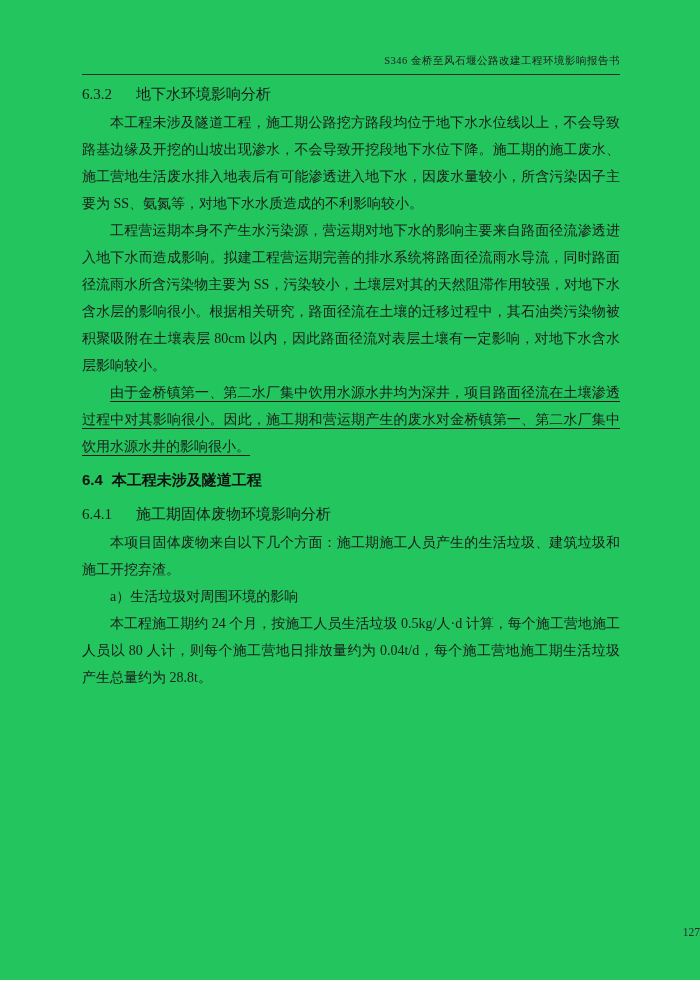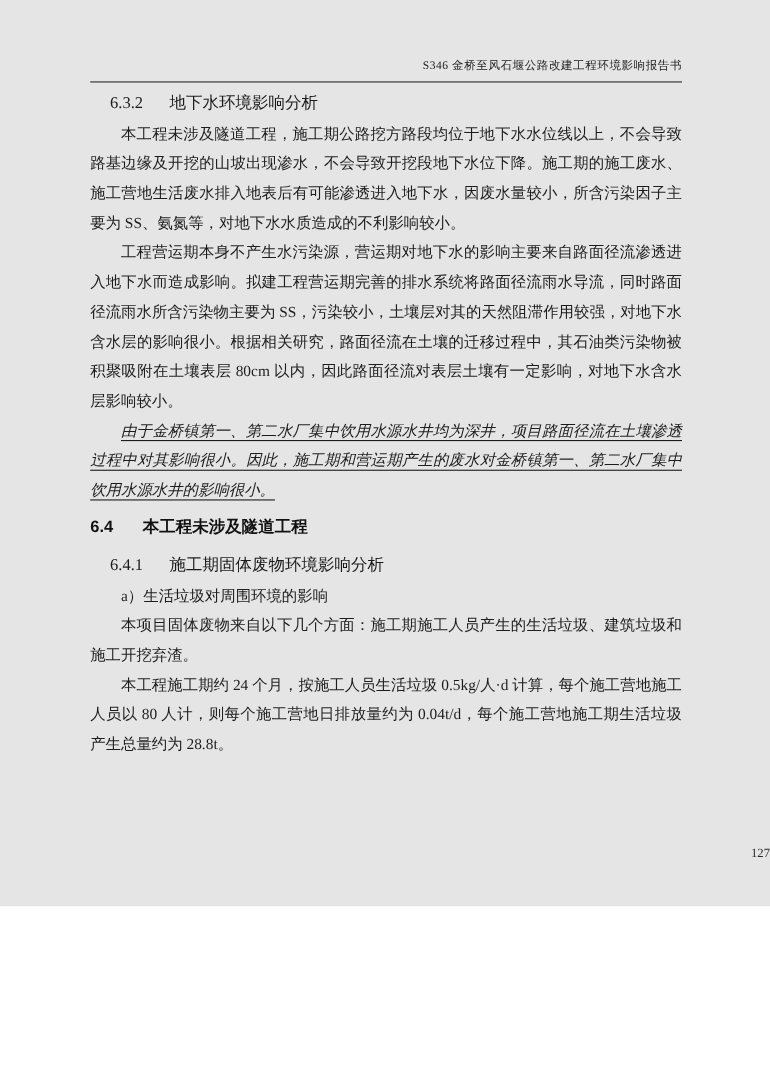--- a/index.html
+++ b/index.html
@@ -3,22 +3,22 @@
 <meta charset="utf-8">
 <style>
   html, body {
     margin: 0;
     padding: 0;
     background: #ffffff;
   }
   .page {
     position: relative;
     width: 700px;
-    height: 824px;
-    background: #e5e5e5;
+    height: 980px;
+    background: #22c55e;
     font-family: "Liberation Serif", "DejaVu Serif", serif;
     color: #1c1c1c;
     overflow: hidden;
     box-sizing: border-box;
   }
   .content {
     position: absolute;
     left: 82px;
     top: 54px;
     width: 538px;
@@ -32,46 +32,45 @@
   }
   .header-rule {
     border: none;
     border-top: 1.6px solid #2a2a2a;
     margin: 6px 0 0 0;
   }
   .h-sub {
     font-size: 15px;
     font-weight: normal;
     line-height: 30px;
-    margin: 4px 0 0 18px;
+    margin: 4px 0 0 0;
     color: #1a1a1a;
   }
   .h-sub .h-num { margin-right: 24px; }
   .h-main {
     font-family: "Liberation Sans", "DejaVu Sans", sans-serif;
     font-size: 15px;
     font-weight: bold;
     line-height: 30px;
     margin: 5px 0 0 0;
     color: #111111;
   }
-  .h-main .h-num { margin-right: 27px; }
+  .h-main .h-num { margin-right: 9px; }
   p.body-para {
     font-size: 14px;
     line-height: 27px;
     text-align: justify;
     text-indent: 2em;
     margin: 0;
     color: #1c1c1c;
   }
   p.underlined {
     text-decoration: underline;
     text-underline-offset: 4px;
     text-decoration-thickness: 1px;
-    font-style: italic;
   }
   .page-footer {
     position: absolute;
     bottom: 42px;
     left: 0;
     width: 100%;
     text-align: right;
     font-size: 11.5px;
     color: #2a2a2a;
   }
@@ -94,20 +93,20 @@
     <p class="body-para underlined">由于金桥镇第一、第二水厂集中饮用水源水井均为深井，项目路面径流在土壤渗透过程中对其影响很小。因此，施工期和营运期产生的废水对金桥镇第一、第二水厂集中饮用水源水井的影响很小。</p>
 
     <h1 class="h-main">
       <span class="h-num">6.4</span><span class="h-title">本工程未涉及隧道工程</span>
     </h1>
 
     <h2 class="h-sub">
       <span class="h-num">6.4.1</span><span class="h-title">施工期固体废物环境影响分析</span>
     </h2>
 
+    <p class="body-para">本项目固体废物来自以下几个方面：施工期施工人员产生的生活垃圾、建筑垃圾和施工开挖弃渣。</p>
     <p class="body-para">a）生活垃圾对周围环境的影响</p>
-    <p class="body-para">本项目固体废物来自以下几个方面：施工期施工人员产生的生活垃圾、建筑垃圾和施工开挖弃渣。</p>
     <p class="body-para">本工程施工期约 24 个月，按施工人员生活垃圾 0.5kg/人·d 计算，每个施工营地施工人员以 80 人计，则每个施工营地日排放量约为 0.04t/d，每个施工营地施工期生活垃圾产生总量约为 28.8t。</p>
 
   </div>
 
   <div class="page-footer">127</div>
 </div>
 
 </body></html>

